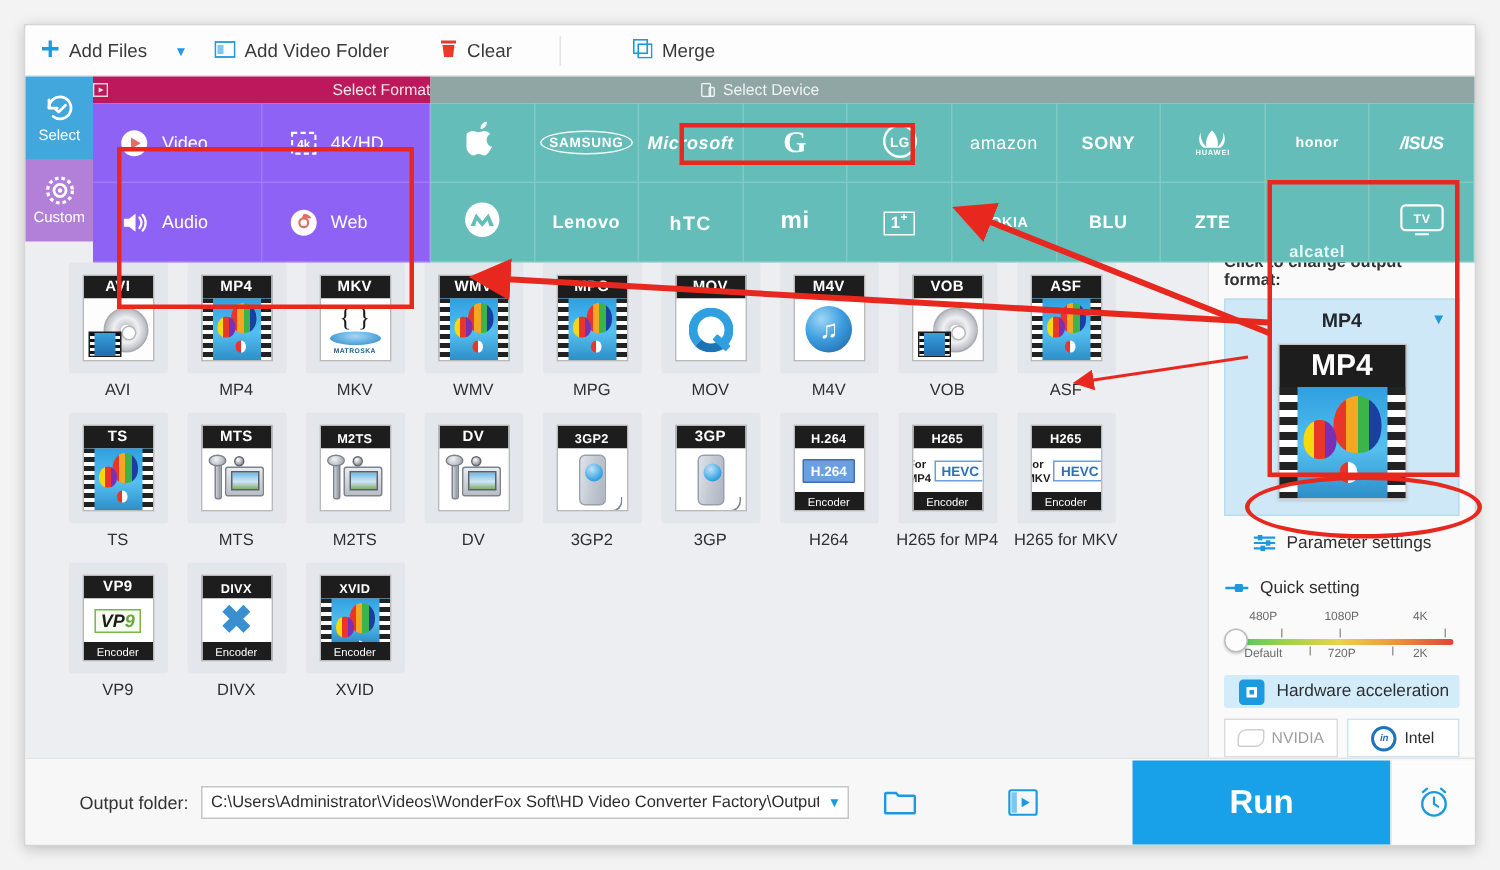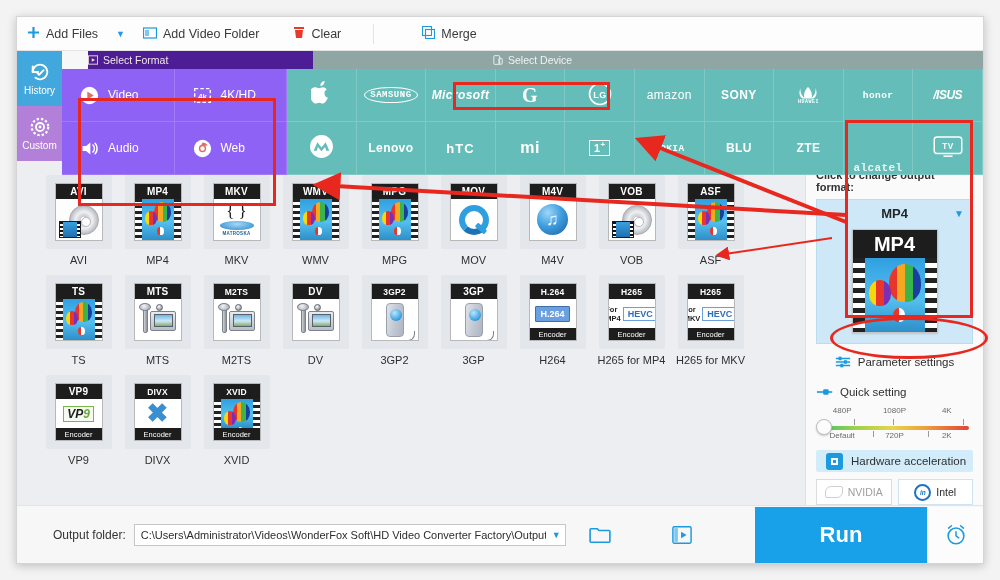--- a/index.html
+++ b/index.html
@@ -62,23 +62,23 @@
     color: #fff; font-size: 10px; gap: 2px;
   }
   .sidecell.history { background: #41a7dc; }
   .sidecell.custom  { background: #b munged; }
   .sidecell.custom  { background: #b27fd9; }
 
   .bandmain { flex: 1; display: flex; flex-direction: column; }
   .bandhdr { height: 18px; flex: 0 0 18px; display: flex; }
   .hdr-fmt {
     width: 225px; flex: 0 0 225px;
-    background: #4c1d95;
+    background: #be185d;
     color: #f4e6e5; font-size: 10.5px;
-    display: flex; align-items: center; justify-content: flex-start; gap: 5px; margin-left: 26px;
+    display: flex; align-items: center; justify-content: space-between; gap: 5px;
   }
   .hdr-dev {
     flex: 1; background: #8fa6a4;
     color: #eef4f3; font-size: 10.5px;
     display: flex; align-items: center; gap: 5px;
     padding-left: 180px;
   }
   .bandgrid { flex: 1; display: flex; }
 
   .fmtgrid {
@@ -101,21 +101,21 @@
     grid-template-columns: repeat(10, 1fr); grid-template-rows: 1fr 1fr;
     background: #64bdb8;
   }
   .devcell {
     display: flex; align-items: center; justify-content: center;
     border-right: 1px solid rgba(255,255,255,.18);
     border-bottom: 1px solid rgba(255,255,255,.18);
     color: #fff;
   }
   .brand { font-size: 12px; font-weight: bold; letter-spacing: .4px; white-space: nowrap; }
-  .brand.sm { font-size: 9.5px; font-family: Liberation Mono, monospace; }
+  .brand.sm { font-size: 9.5px; }
   .brand.it { font-style: italic; }
 
   
   .body { flex: 1; display: flex; min-height: 0; }
   .tiles {
     flex: 1; background: #eceef2;
     padding: 14px 0 0 22px;
     display: flex; flex-wrap: wrap;
     align-content: flex-start;
     overflow: hidden;
@@ -450,21 +450,21 @@
 
     <div class="band">
 
       <div class="sidecol">
         <div class="sidecell history">
           <svg width="22" height="22" viewBox="0 0 24 24">
             <path d="M4 12 a8 8 0 1 1 3 6.2" fill="none" stroke="#fff" stroke-width="2" stroke-linecap="round"></path>
             <path d="M4 6 v6 h6" fill="none" stroke="#fff" stroke-width="2" stroke-linecap="round" stroke-linejoin="round"></path>
             <path d="M8.5 12.5 l2.5 2.5 l5 -5" fill="none" stroke="#fff" stroke-width="2" stroke-linecap="round" stroke-linejoin="round"></path>
           </svg>
-          <span>History</span>
+          <span>Select</span>
         </div>
         <div class="sidecell custom">
           <svg width="22" height="22" viewBox="0 0 24 24">
             <circle cx="12" cy="12" r="9" fill="none" stroke="#fff" stroke-width="2.4" stroke-dasharray="2.6 2.2"></circle>
             <circle cx="12" cy="12" r="4.4" fill="none" stroke="#fff" stroke-width="2"></circle>
             <circle cx="12" cy="12" r="1.6" fill="#fff"></circle>
           </svg>
           <span>Custom</span>
         </div>
       </div>

